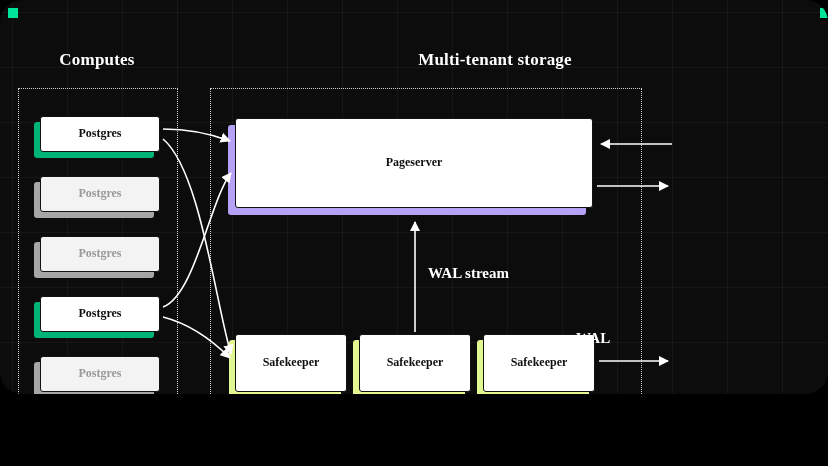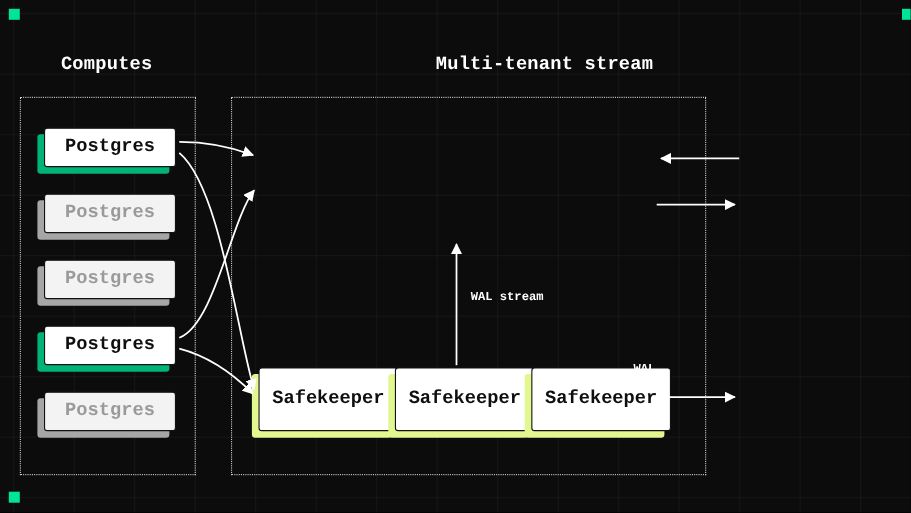--- a/index.html
+++ b/index.html
@@ -1,78 +1,79 @@
 <!DOCTYPE html>
 <html style="--bg: #0c0c0c; --green-bright: #00e599; --green: #00b377; --gray: #a6a6a6; --purple: #b5a1f7; --lime: #e2f78f; --orange: #f6a054; --idle-text: #9a9a9a;"><head>
 <meta charset="utf-8">
 <style>
   html,body{margin:0;padding:0;background:#000;}
   .canvas{
-    position:relative;width:828px;height:466px;overflow:hidden;
+    position:relative;width:828px;height:394px;overflow:hidden;
     background-color:var(--bg,#0c0c0c);
     background-image:
       linear-gradient(rgba(255,255,255,0.045) 1px, transparent 1px),
       linear-gradient(90deg, rgba(255,255,255,0.045) 1px, transparent 1px);
     background-size:55px 55px;background-position:12px 12px;
-    font-family:Liberation Mono, monospace;
+    font-family:Liberation Serif, serif;
+    border-radius:22px;
   }
   .accent-square{position:absolute;width:10px;height:10px;background:var(--green-bright,#00e599);}
   .sq-tl{left:8px;top:8px;}
   .sq-bl{left:8px;top:447px;}
   .sq-tr{left:820px;top:8px;}
   .section-title{position:absolute;color:#ffffff;font-size:17px;font-weight:700;text-align:center;letter-spacing:0.2px;}
   .title-computes{left:18px;width:158px;top:50px;}
   .title-storage{left:210px;width:570px;top:50px;}
   .dotted-box{position:absolute;border:1.5px dotted rgba(230,230,230,0.9);}
   .box-computes{left:18px;top:88px;width:158px;height:342px;}
   .box-storage{left:210px;top:88px;width:430px;height:342px;}
 
   .node{position:absolute;}
   .node .backing{position:absolute;left:-6px;top:6px;width:100%;height:100%;border-radius:3px;}
   .node.big .backing{left:-7px;top:7px;}
   .node .face{position:absolute;left:0;top:0;width:100%;height:100%;background:#ffffff;
     border:1px solid #121212;border-radius:3px;box-sizing:border-box;
     display:flex;align-items:center;justify-content:center;
-    font-size:17px;font-weight:600;color:#0f0f0f;text-align:center;line-height:1.3;}
+    font-size:12px;font-weight:600;color:#0f0f0f;text-align:center;line-height:1.3;}
 
   .pg{left:40px;width:120px;height:36px;}
   .pg0{top:116px;} .pg1{top:176px;} .pg2{top:236px;} .pg3{top:296px;} .pg4{top:356px;}
   .pg.active .backing{background:var(--green,#00b377);}
   .pg.active .face{font-weight:700;}
   .pg.idle .backing{background:var(--gray,#a6a6a6);}
   .pg.idle .face{background:#f3f3f3;color:var(--idle-text,#9a9a9a);}
 
   .pageserver{left:235px;top:118px;width:358px;height:90px;}
   .pageserver .backing{background:var(--purple,#b5a1f7);}
 
-  .safekeeper{top:334px;width:112px;height:58px;padding-left:15px;}
+  .safekeeper{top:334px;width:112px;height:58px;}
   .sk0{left:235px;} .sk1{left:359px;} .sk2{left:483px;}
   .safekeeper .backing{background:var(--lime,#e2f78f);}
 
   .objstore{left:678px;top:108px;width:102px;height:290px;}
   .objstore .backing{background:var(--orange,#f6a054);}
   .objstore .face{padding:0 10px;font-size:15.5px;}
 
-  .float-label{position:absolute;color:#ffffff;font-size:11px;font-weight:700;}
+  .float-label{position:absolute;color:#ffffff;font-size:15px;font-weight:700;}
   .lbl-walstream{left:428px;top:265px;}
   .lbl-wal{left:576px;top:330px;}
 
   .arrows{position:absolute;left:0;top:0;pointer-events:none;}
 </style>
 </head>
 <body>
 
 <div class="canvas">
 
   <div class="accent-square sq-tl"></div>
   <div class="accent-square sq-bl"></div>
   <div class="accent-square sq-tr"></div>
 
   <div class="section-title title-computes">Computes</div>
-  <div class="section-title title-storage">Multi-tenant stream</div>
+  <div class="section-title title-storage">Multi-tenant storage</div>
 
   <div class="dotted-box box-computes"></div>
   <div class="dotted-box box-storage"></div>
 
   <div class="node pg pg0 active">
     <div class="backing"></div>
     <div class="face">Postgres</div>
   </div>
   <div class="node pg pg1 idle">
     <div class="backing"></div>
@@ -84,20 +85,24 @@
   </div>
   <div class="node pg pg3 active">
     <div class="backing"></div>
     <div class="face">Postgres</div>
   </div>
   <div class="node pg pg4 idle">
     <div class="backing"></div>
     <div class="face">Postgres</div>
   </div>
 
+  <div class="node big pageserver">
+    <div class="backing"></div>
+    <div class="face">Pageserver</div>
+  </div>
 
   <div class="node safekeeper sk0">
     <div class="backing"></div>
     <div class="face">Safekeeper</div>
   </div>
   <div class="node safekeeper sk1">
     <div class="backing"></div>
     <div class="face">Safekeeper</div>
   </div>
   <div class="node safekeeper sk2">

